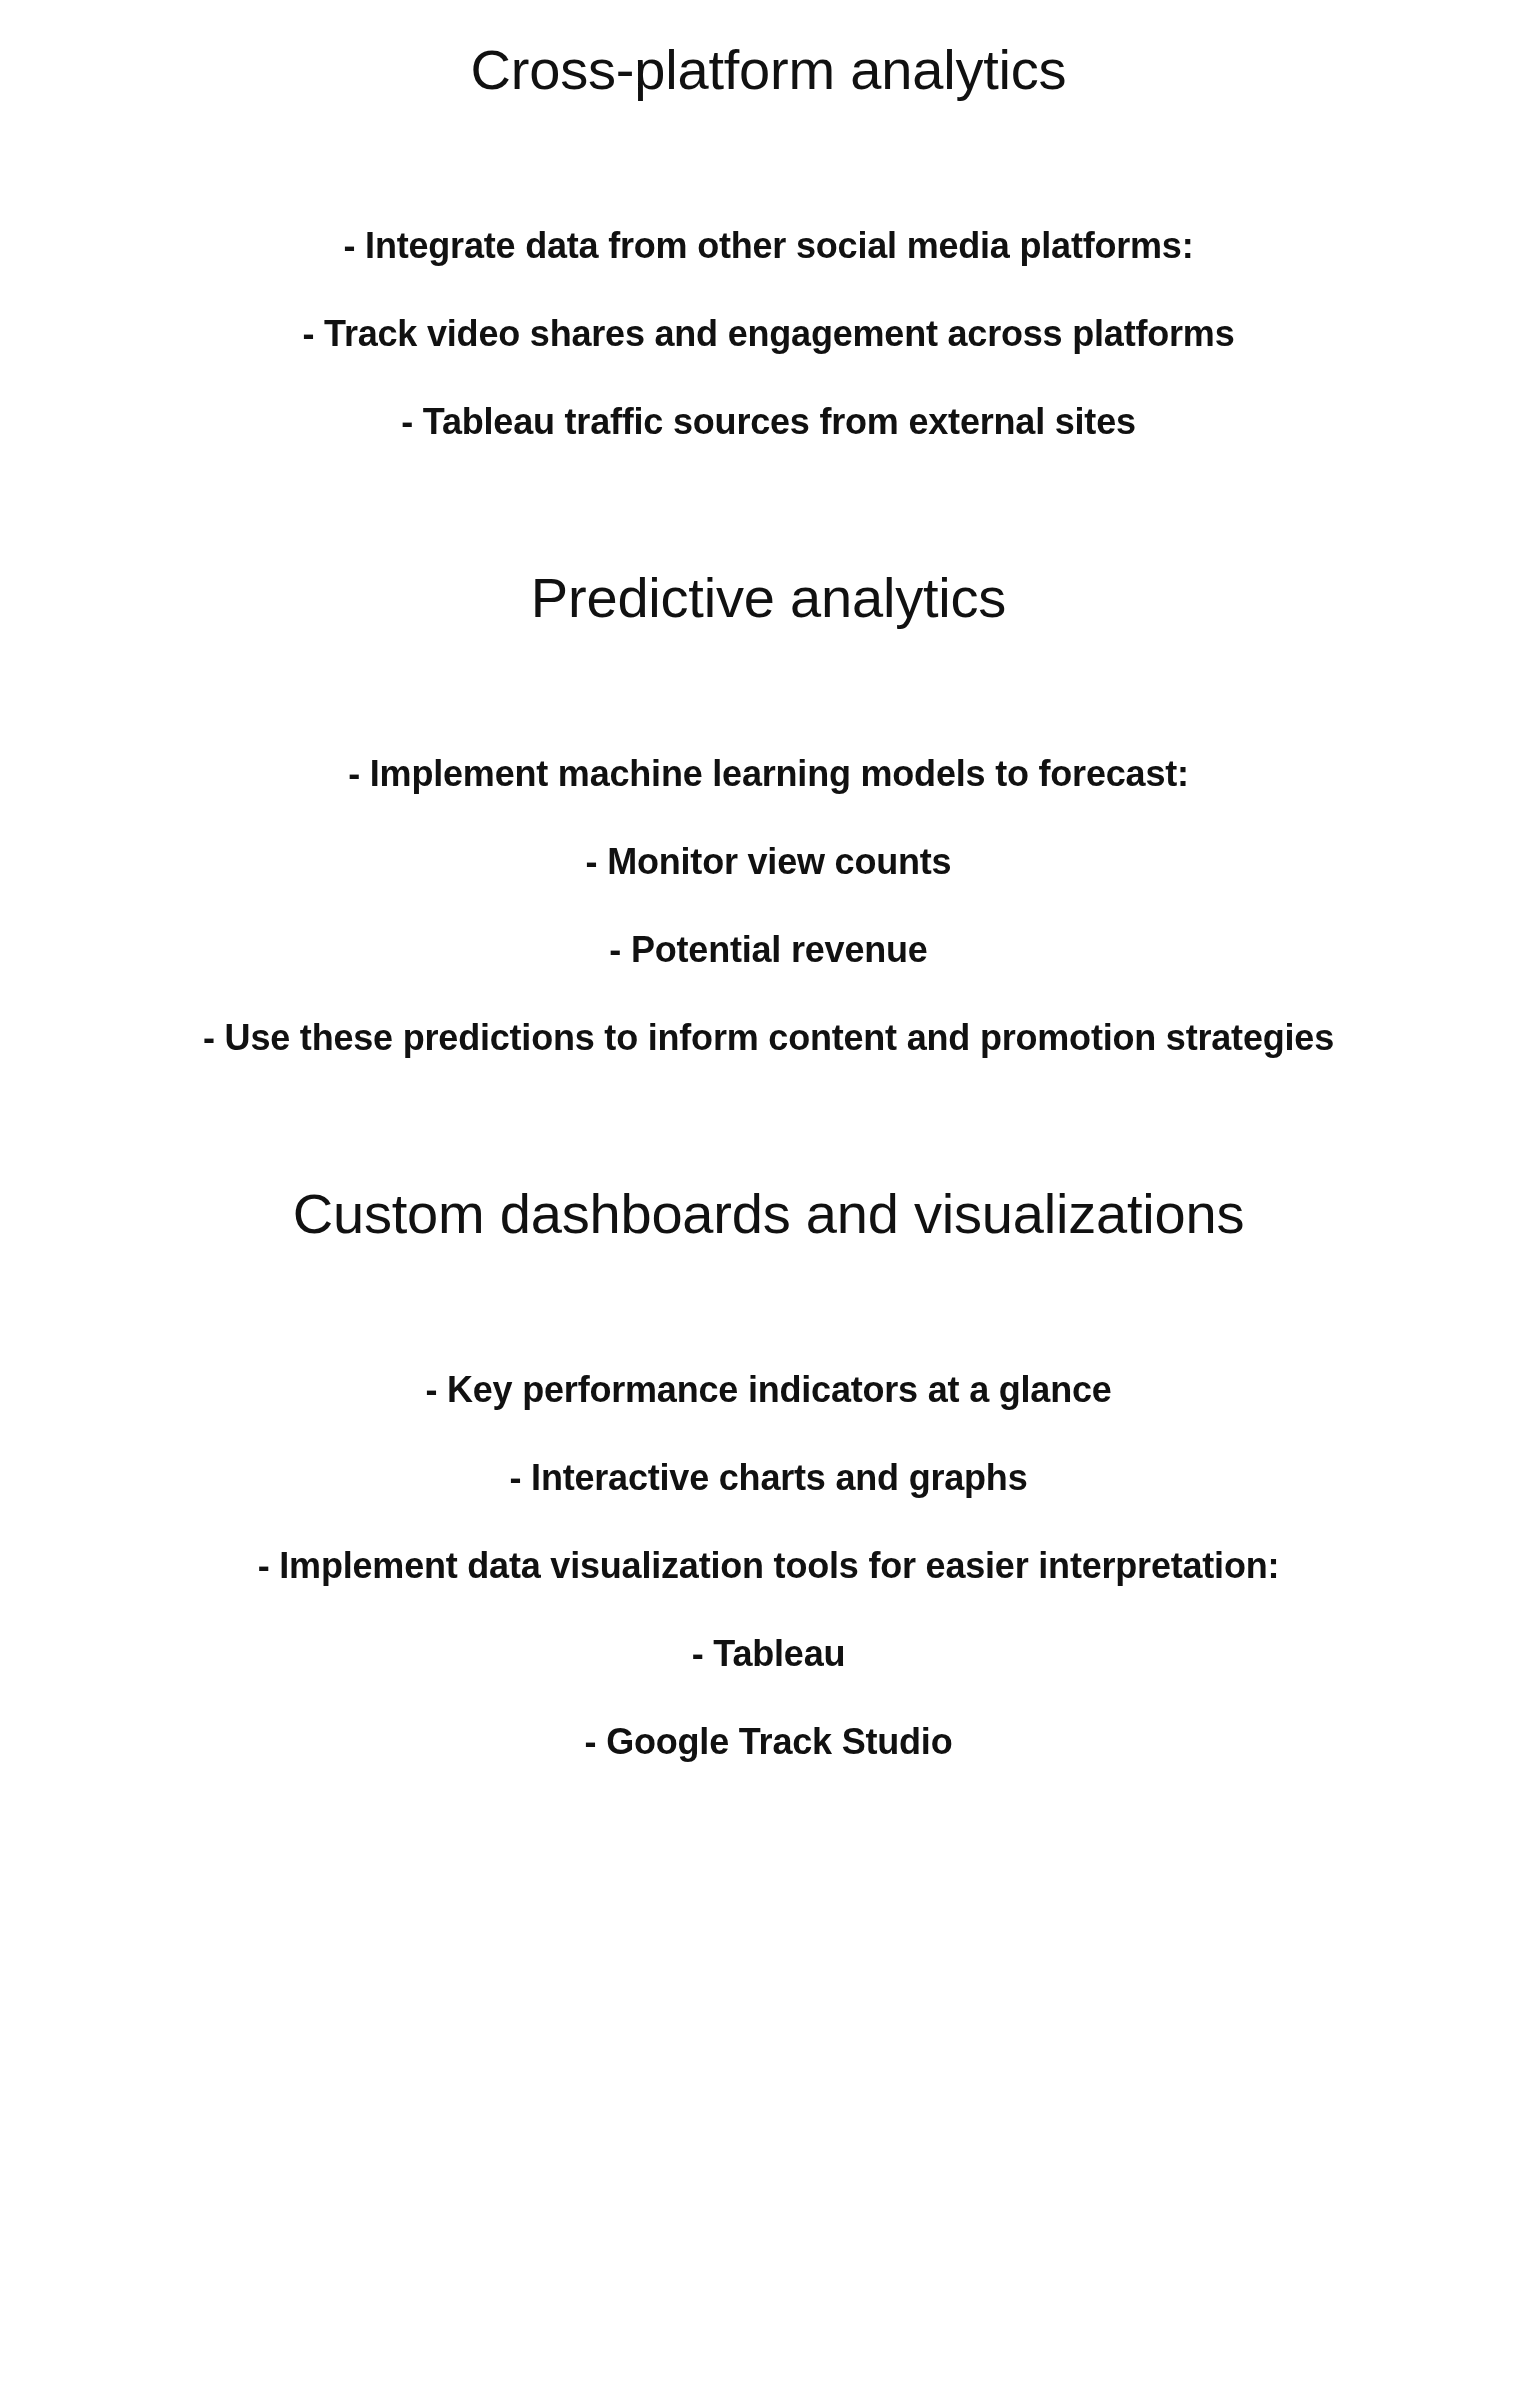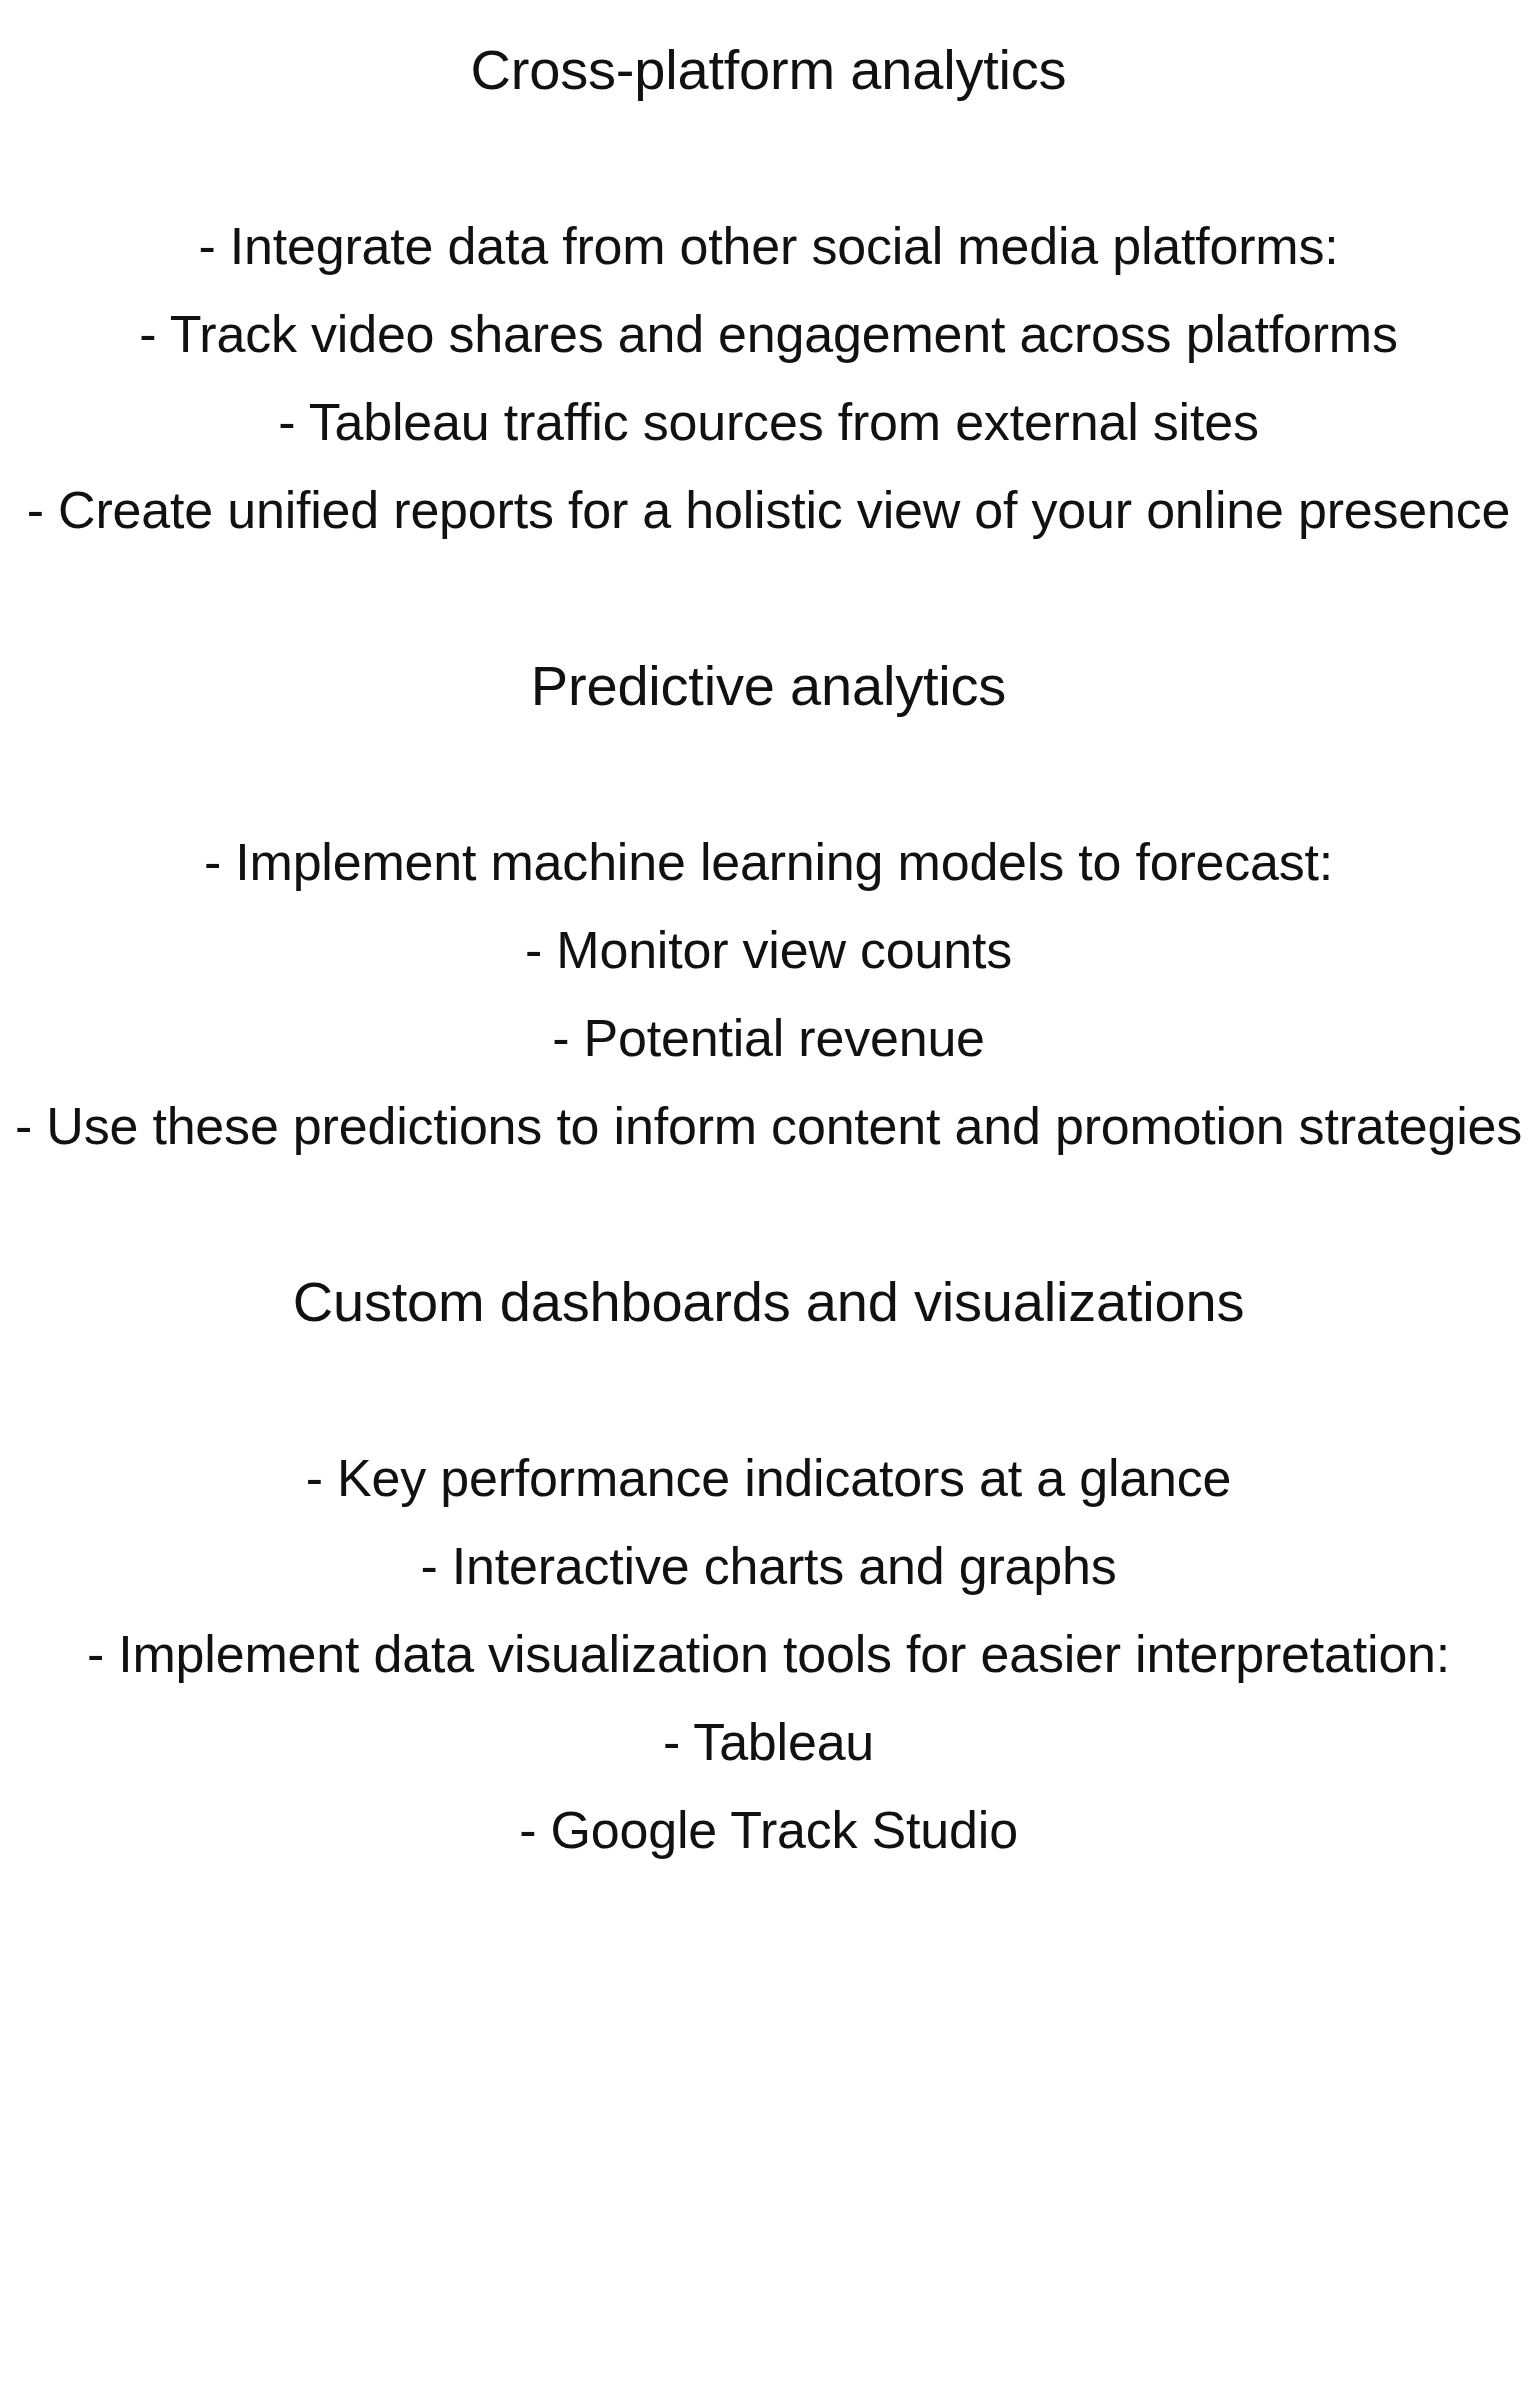--- a/index.html
+++ b/index.html
@@ -27,23 +27,23 @@
     top: 0;
     left: 0;
     width: 1537px;
     padding: 25.5px 6px 0 6px;
     box-sizing: border-box;
     text-align: center;
   }
 
   .line {
     color: #111111;
-    font-size: 52px;
+    font-size: 36px;
     line-height: 88px;
-    font-weight: 400;
+    font-weight: 700;
     letter-spacing: -0.2px;
     white-space: pre-wrap;
     word-break: normal;
   }
 
   .line.heading {
     font-size: 56px;
     font-weight: 400;
   }
 
@@ -59,21 +59,20 @@
 </head>
 <body>
 
 <div id="page">
   <div id="doc">
       <div class="line heading">Cross-platform analytics</div>
       <div class="line spacer"></div>
       <div class="line">- Integrate data from other social media platforms:</div>
       <div class="line">- Track video shares and engagement across platforms</div>
       <div class="line">- Tableau traffic sources from external sites</div>
-      <div class="line">- Create unified reports for a holistic view of your online presence</div>
       <div class="line spacer"></div>
       <div class="line heading">Predictive analytics</div>
       <div class="line spacer"></div>
       <div class="line">- Implement machine learning models to forecast:</div>
       <div class="line">- Monitor view counts</div>
       <div class="line">- Potential revenue</div>
       <div class="line">- Use these predictions to inform content and promotion strategies</div>
       <div class="line spacer"></div>
       <div class="line heading">Custom dashboards and visualizations</div>
       <div class="line spacer"></div>

